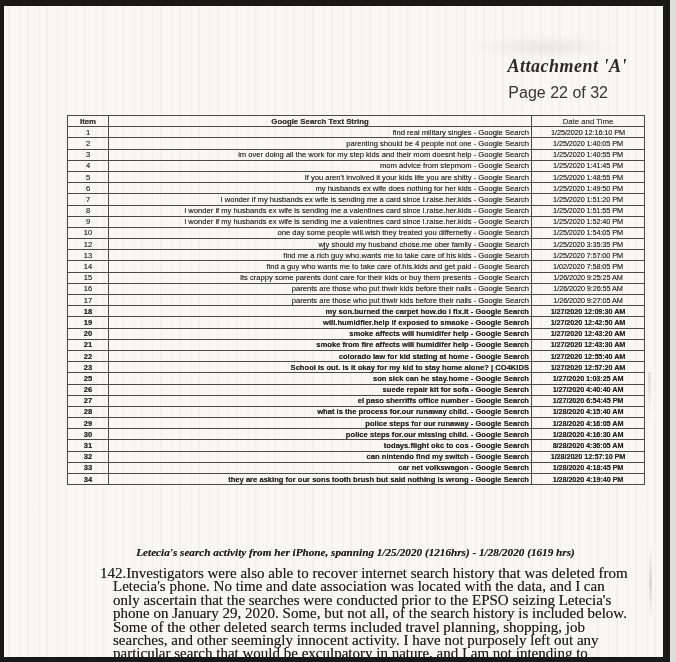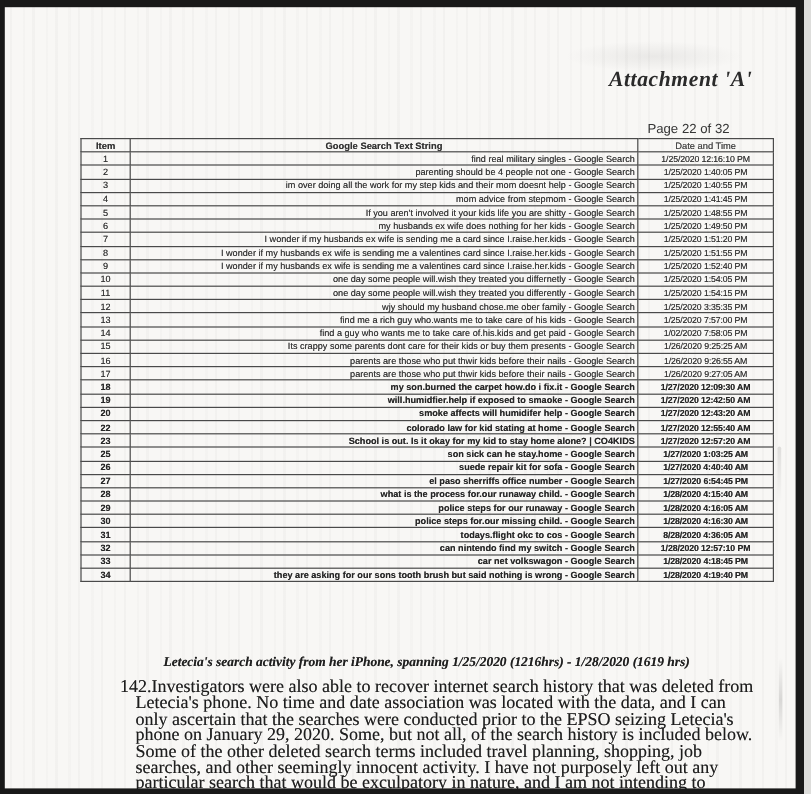--- a/index.html
+++ b/index.html
@@ -30,23 +30,23 @@
   .smudge-c { position: absolute; left: 649px; top: 548px; width: 3px; height: 70px;
     background: linear-gradient(transparent, rgba(0,0,0,0.13), transparent); border-radius: 2px; }
 
   .attachment-label {
     position: absolute; top: 56px; right: 49px;
     font-family: Liberation Serif, serif;
     font-style: italic; font-weight: 600;
     font-size: 18px; letter-spacing: 0.5px; color: #2a2a2a;
   }
   .page-number {
-    position: absolute; top: 102px; right: 68px;
+    position: absolute; top: 84px; right: 68px;
     font-family: "Liberation Sans", sans-serif;
-    font-size: 11px; color: #363636;
+    font-size: 16px; color: #363636;
   }
 
   table.search-table {
     position: absolute; left: 67px; top: 115px; width: 577px;
     border-collapse: collapse; table-layout: fixed;
   }
   .search-table th, .search-table td {
     border: 1px solid #4a4a4a;
     height: 11.2px;
     padding: 0 2px;
@@ -150,25 +150,20 @@
     <td class="c-item">9</td>
     <td class="c-search">I wonder if my husbands ex wife is sending me a valentines card since I.raise.her.kids - Google Search</td>
     <td class="c-date">1/25/2020 1:52:40 PM</td>
   </tr>
       <tr>
     <td class="c-item">10</td>
     <td class="c-search">one day some people will.wish they treated you differnetly - Google Search</td>
     <td class="c-date">1/25/2020 1:54:05 PM</td>
   </tr>
       <tr>
-    <td class="c-item">11</td>
-    <td class="c-search">one day some people will.wish they treated you differently - Google Search</td>
-    <td class="c-date">1/25/2020 1:54:15 PM</td>
-  </tr>
-      <tr>
     <td class="c-item">12</td>
     <td class="c-search">wjy should my husband chose.me ober family - Google Search</td>
     <td class="c-date">1/25/2020 3:35:35 PM</td>
   </tr>
       <tr>
     <td class="c-item">13</td>
     <td class="c-search">find me a rich guy who.wants me to take care of his kids - Google Search</td>
     <td class="c-date">1/25/2020 7:57:00 PM</td>
   </tr>
       <tr>
@@ -198,20 +193,25 @@
   </tr>
       <tr class="dark">
     <td class="c-item">19</td>
     <td class="c-search">will.humidfier.help if exposed to smaoke - Google Search</td>
     <td class="c-date">1/27/2020 12:42:50 AM</td>
   </tr>
       <tr class="dark">
     <td class="c-item">20</td>
     <td class="c-search">smoke affects will humidifer help - Google Search</td>
     <td class="c-date">1/27/2020 12:43:20 AM</td>
+  </tr>
+      <tr class="dark">
+    <td class="c-item">21</td>
+    <td class="c-search">smoke from fire affects will humidifer help - Google Search</td>
+    <td class="c-date">1/27/2020 12:43:30 AM</td>
   </tr>
       <tr class="dark">
     <td class="c-item">22</td>
     <td class="c-search">colorado law for kid stating at home - Google Search</td>
     <td class="c-date">1/27/2020 12:55:40 AM</td>
   </tr>
       <tr class="dark">
     <td class="c-item">23</td>
     <td class="c-search">School is out. Is it okay for my kid to stay home alone? | CO4KIDS</td>
     <td class="c-date">1/27/2020 12:57:20 AM</td>

